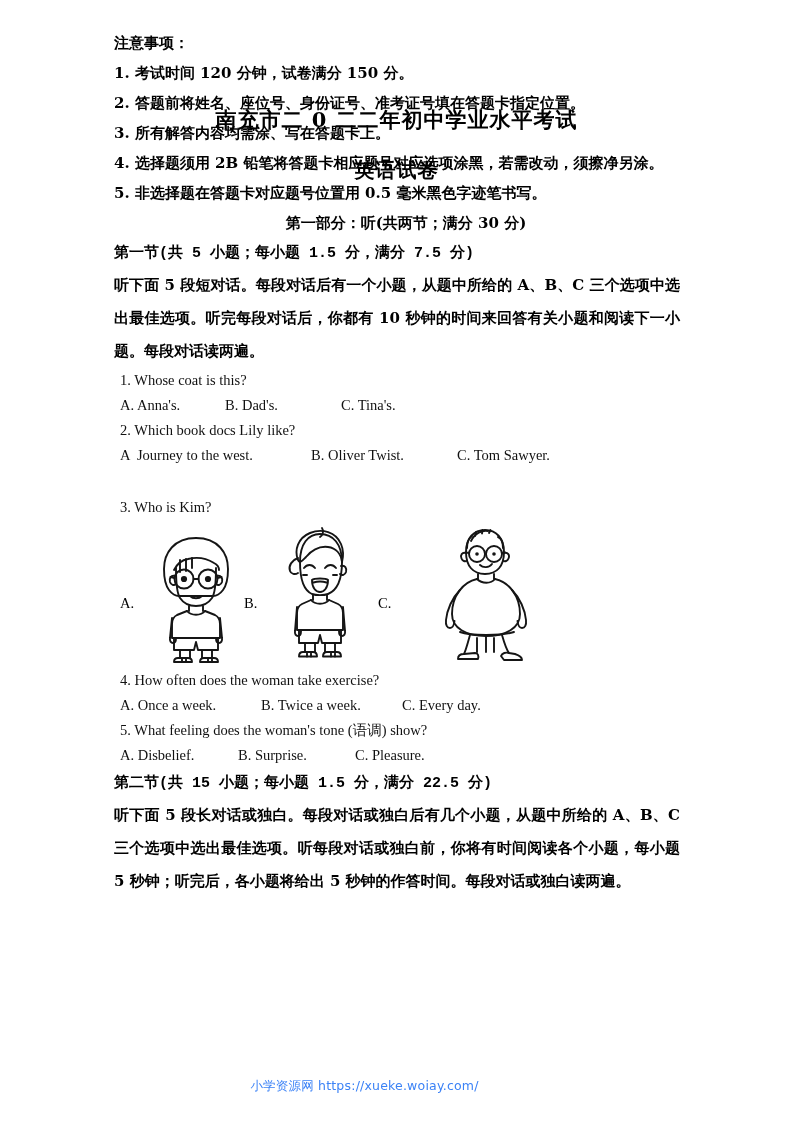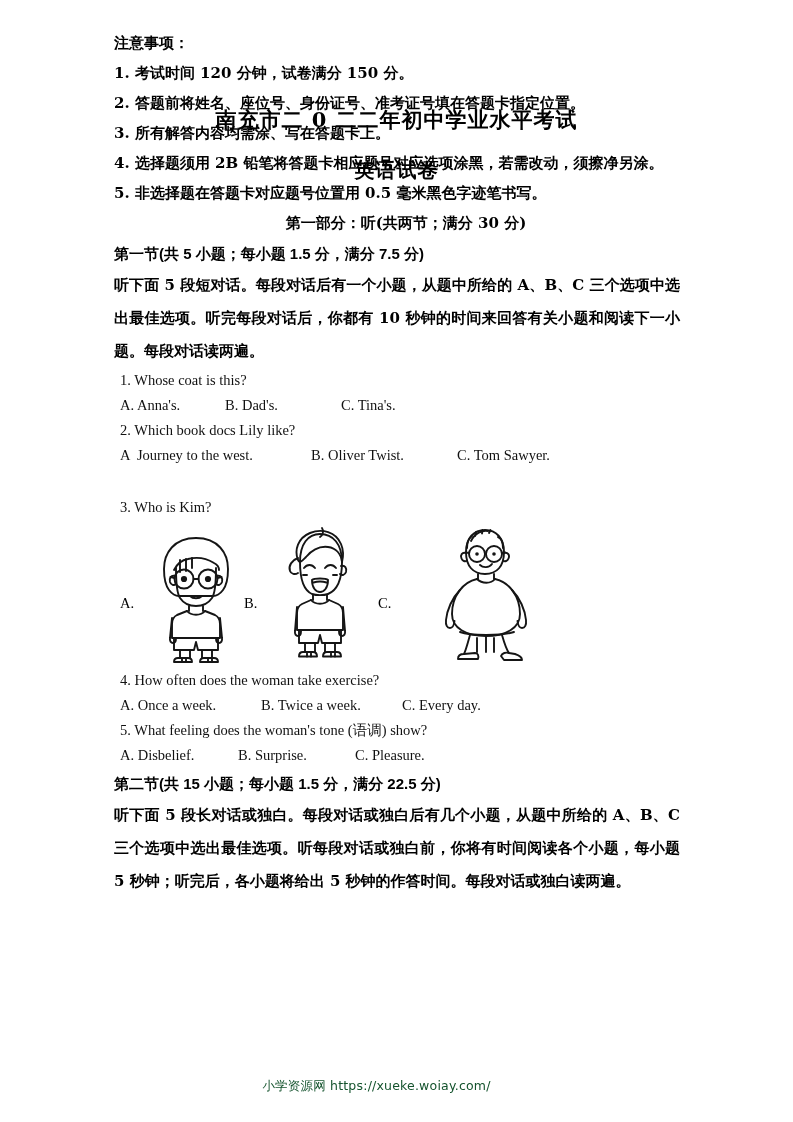--- a/index.html
+++ b/index.html
@@ -78,21 +78,21 @@
   .cn-para {
     font-family: "DejaVu Serif", "Liberation Serif", serif;
     font-weight: bold;
     font-size: 15px;
     line-height: 33px;
     margin: 0;
     text-align: justify;
     text-justify: inter-ideograph;
   }
   .sec-head {
-    font-family: Liberation Sans, sans-serif;
+    font-family: Liberation Mono, monospace;
     font-weight: bold;
     font-size: 15px;
     line-height: 31px;
     margin: 0;
   }
 
   
   .q-block {
     padding-left: 6px;
   }
@@ -133,27 +133,27 @@
   }
   .pic-svg {
     position: absolute;
     bottom: 0;
     left: 26px;
   }
 
   
   .watermark {
     position: absolute;
-    left: 16px;
+    left: 4px;
     top: 1078px;
     width: 721px;
     text-align: center;
     font-family: "DejaVu Sans", "Liberation Sans", sans-serif;
     font-size: 12.5px;
-    color: #14532d;
+    color: #3b82f6;
     letter-spacing: 0.2px;
   }
 </style>
 </head>
 <body>
 
 <div class="page">
 
   <h1 class="doc-title">南充市二 0 二二年初中学业水平考试</h1>
   <h2 class="doc-subtitle">英语试卷</h2>

